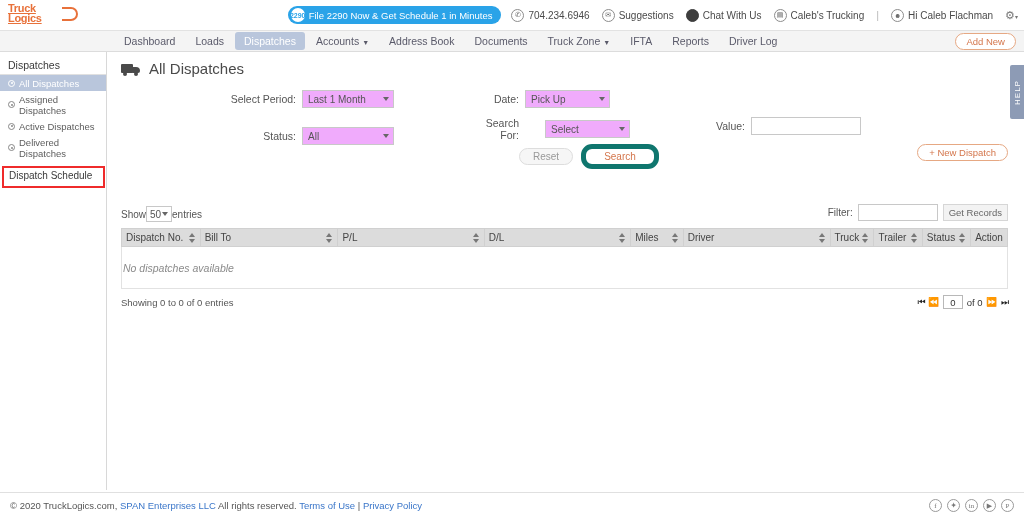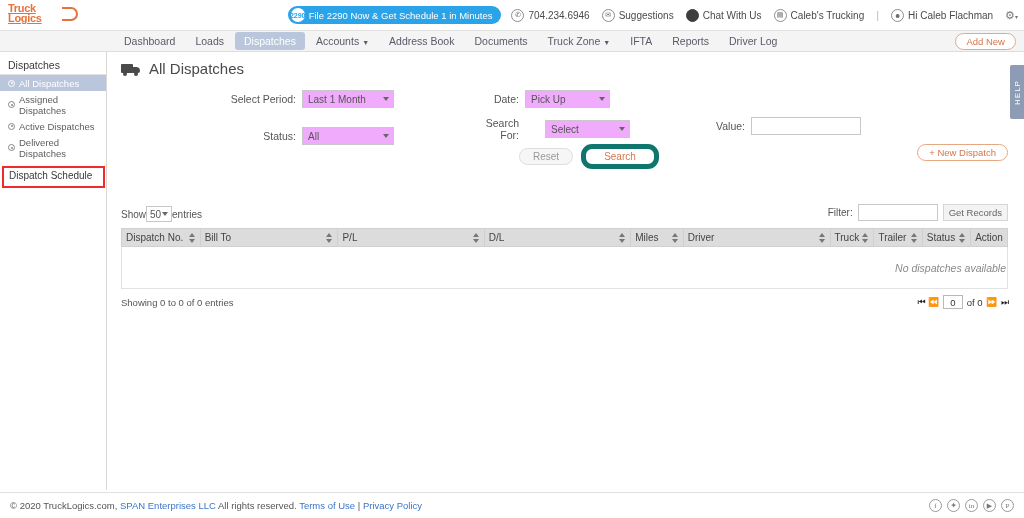--- a/index.html
+++ b/index.html
@@ -118,21 +118,21 @@
   
   table.dt { width:100%; border-collapse:collapse; margin-top:2px; }
   table.dt th { background:#dcdcdc; border:1px solid #d0d0d0; font-weight:normal;
                 font-size:10px; color:#444; text-align:left; padding:3px 4px; height:17px;
                 position:relative; cursor:pointer; }
   .sortico { position:absolute; right:4px; top:4px; width:7px; height:10px; }
   .sortico .up, .sortico .dn { position:absolute; left:0; width:0; height:0;
                 border-left:3.5px solid transparent; border-right:3.5px solid transparent; }
   .sortico .up { top:0; border-bottom:4px solid #777; }
   .sortico .dn { bottom:0; border-top:4px solid #777; }
-  table.dt td.empty { border:1px solid #e2e2e2; border-top:none; text-align:right;
+  table.dt td.empty { border:1px solid #e2e2e2; border-top:none; text-align:left;
                       font-style:italic; font-size:10.5px; color:#8a8a8a; height:42px;
                       background:#fff; }
 
   .tbl-foot { display:flex; align-items:center; margin-top:6px; }
   .showing { font-size:9.5px; color:#555; }
   .pager { margin-left:auto; display:flex; align-items:center; gap:4px; font-size:9.5px; color:#333; }
   .pbtn { font-size:9px; color:#222; cursor:pointer; letter-spacing:-1px; }
   .pinput { border:1px solid #b8b8b8; width:20px; height:14px; font-size:9.5px; text-align:center;
             color:#333; display:flex; align-items:center; justify-content:center; cursor:text; background:#fff; }
 

